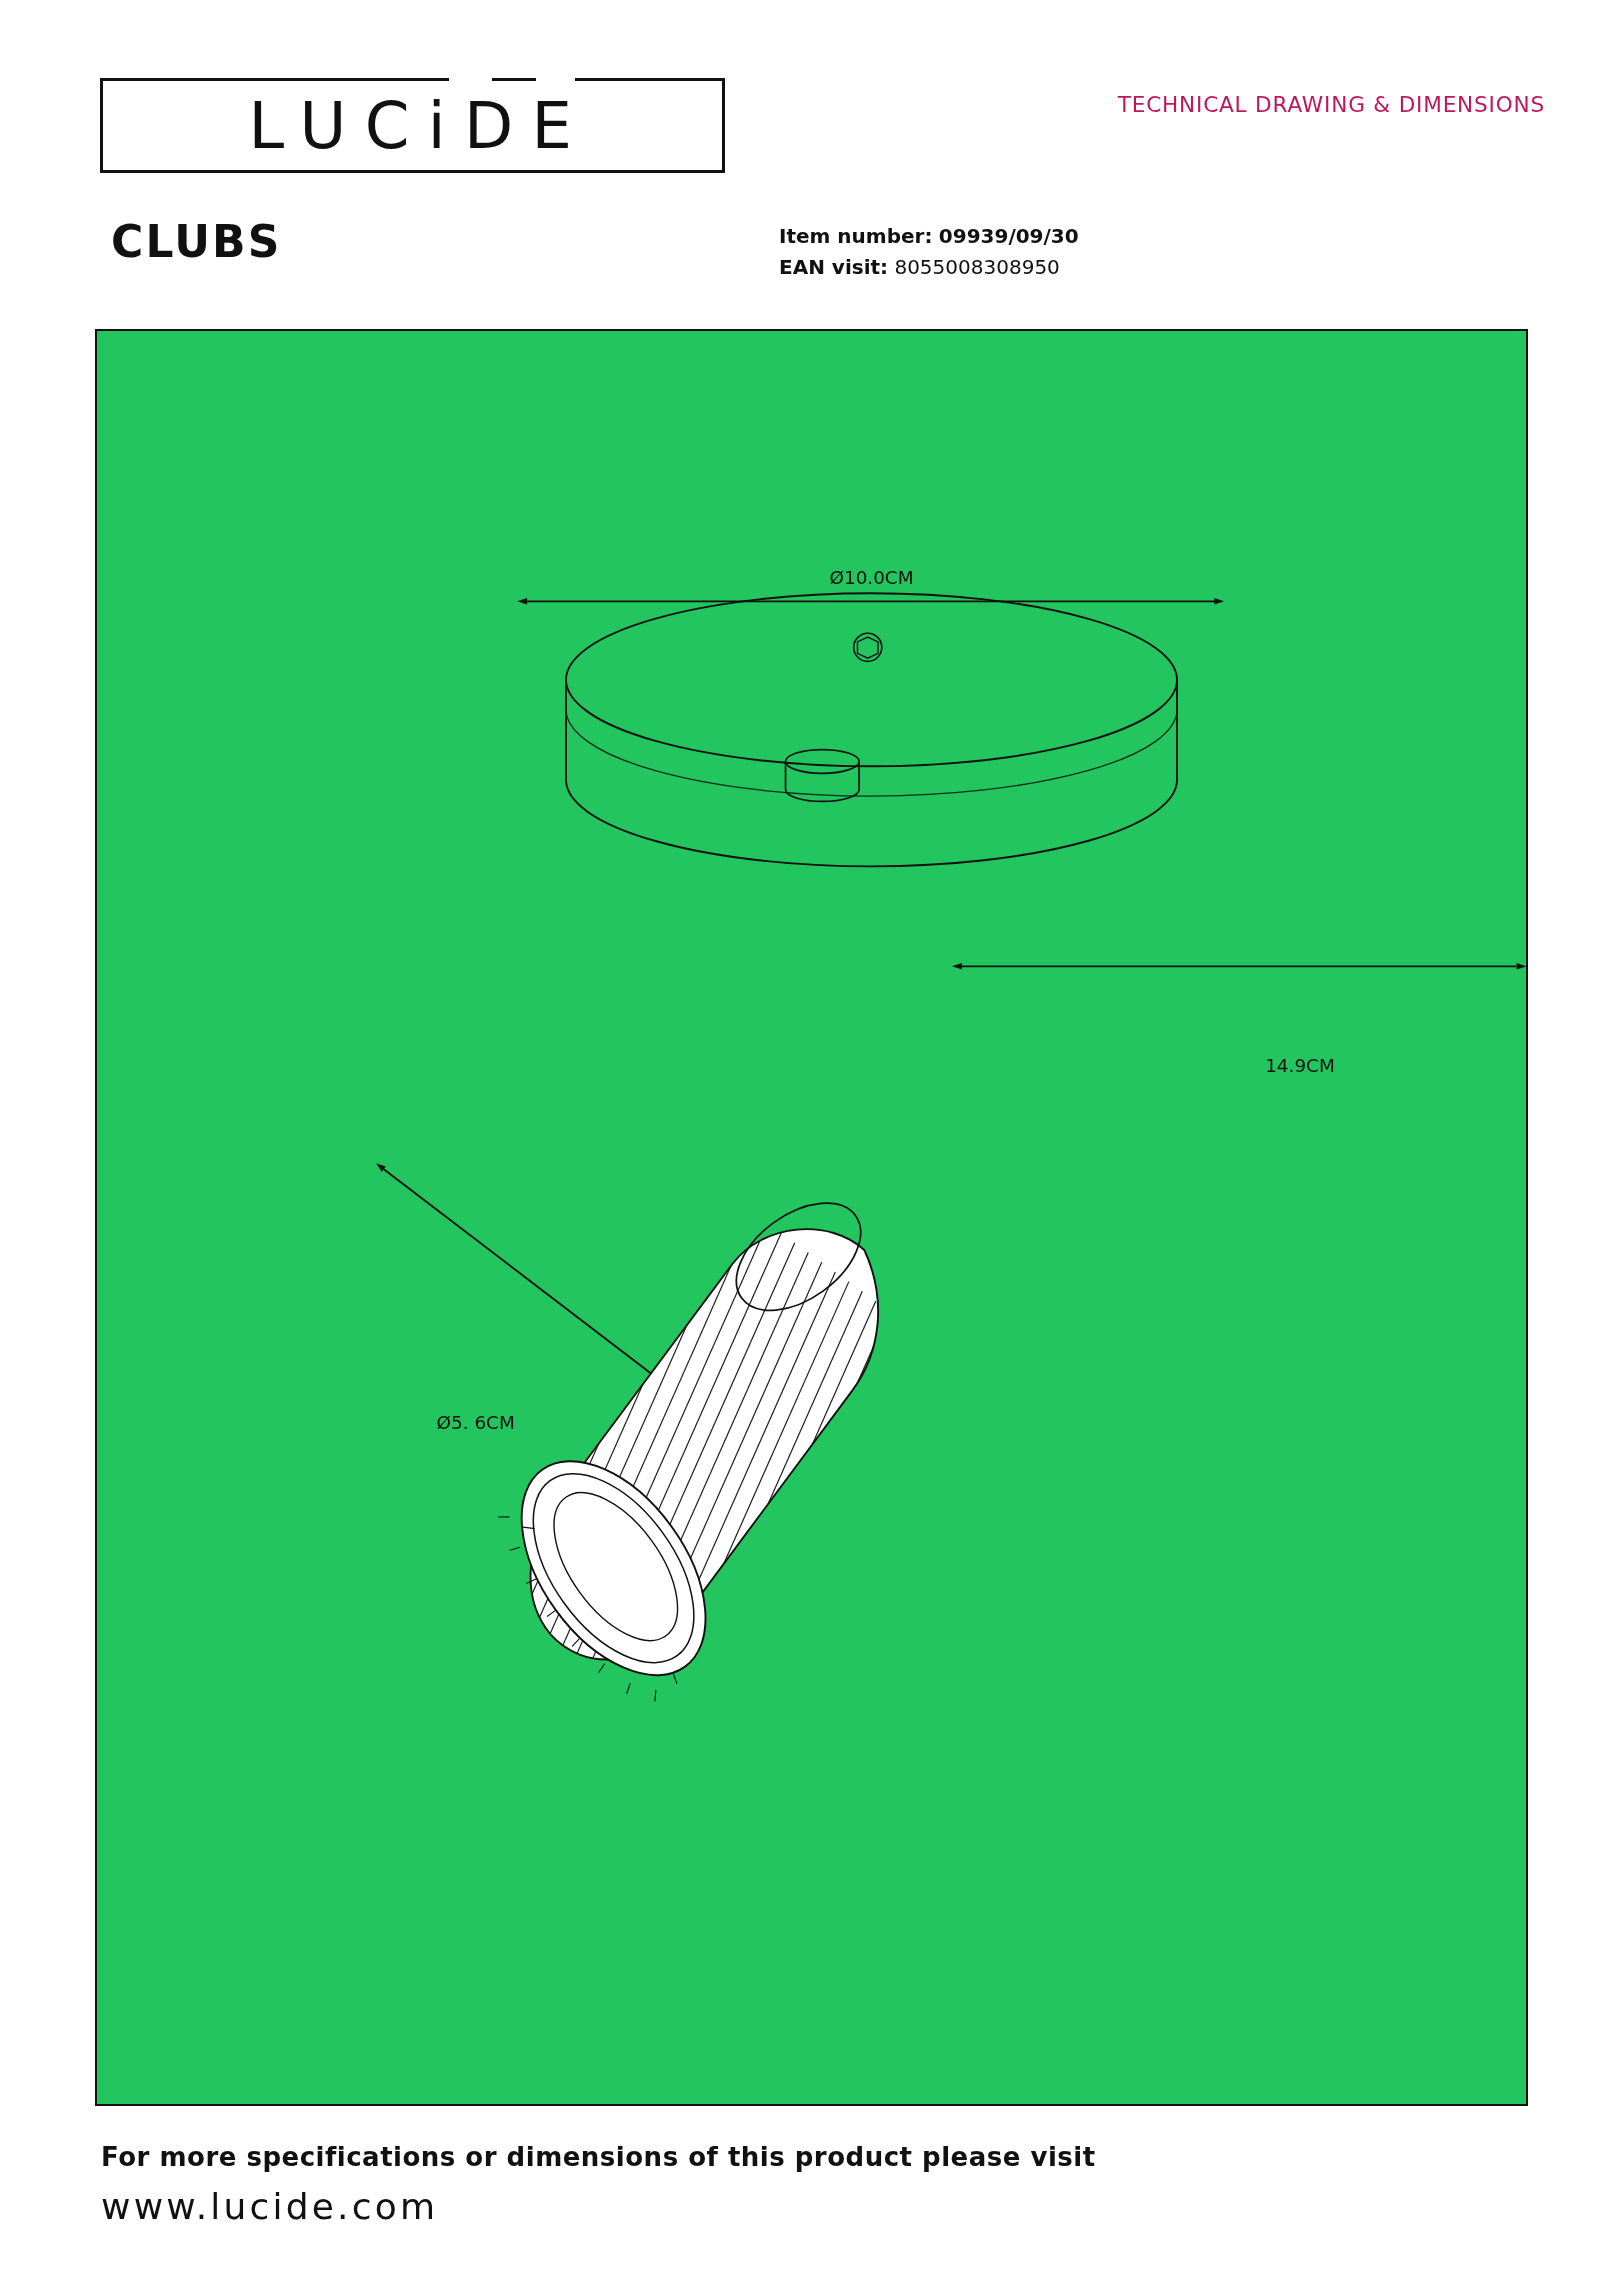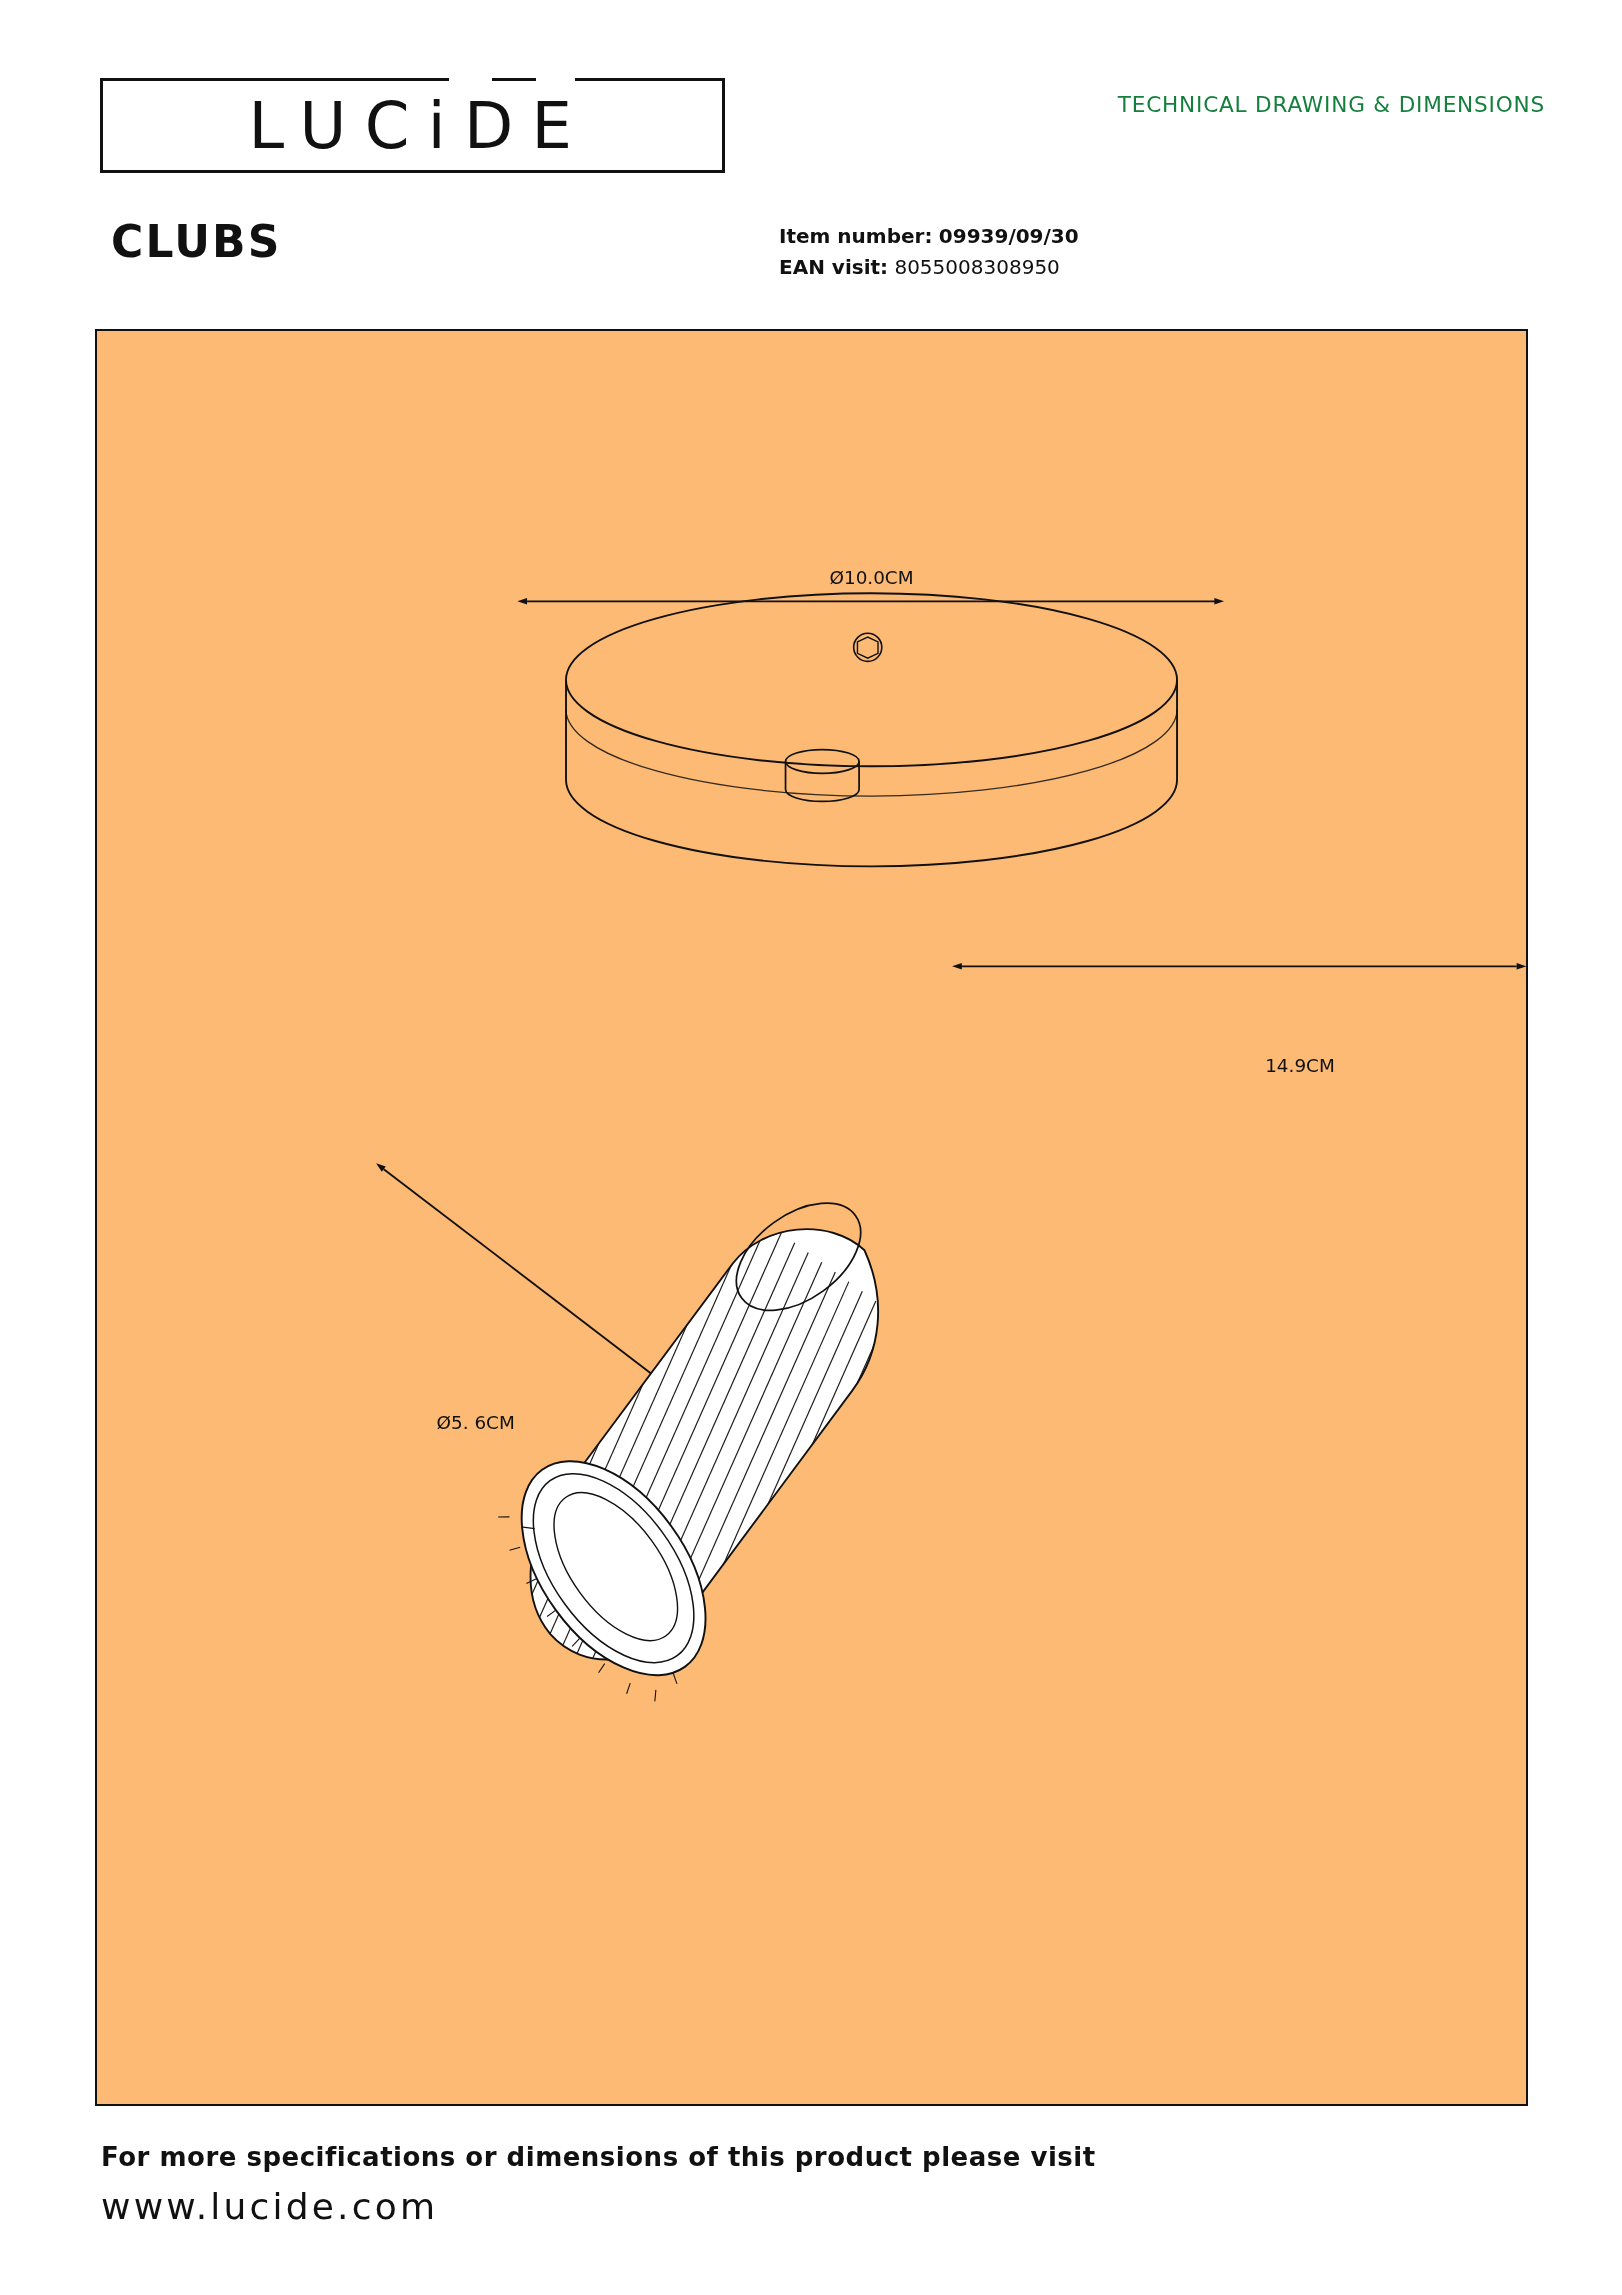--- a/index.html
+++ b/index.html
@@ -71,21 +71,21 @@
     width: 43px;
     height: 12px;
     background: #ffffff;
   }
   .header-right {
     position: absolute;
     right: 78px;
     top: 21.6px;
     font-size: 21.6px;
     letter-spacing: 0.8px;
-    color: #15803d;
+    color: #be185d;
     font-weight: 400;
   }
 
   
   .title-row {
     position: absolute;
     top: 216px;
     left: 0;
     width: 1623px;
     height: 76px;
@@ -110,21 +110,21 @@
   .meta b { font-weight: 700; margin-top: 32px; }
 
   
   .frame {
     position: absolute;
     left: 95px;
     top: 329px;
     width: 1433px;
     height: 1777px;
     border: 2.2px solid #111;
-    background: #fdba74;
+    background: #22c55e;
     overflow: hidden;
   }
 
   
   .footer {
     position: absolute;
     left: 101px;
     top: 2142px;
     width: 1406px;
   }

